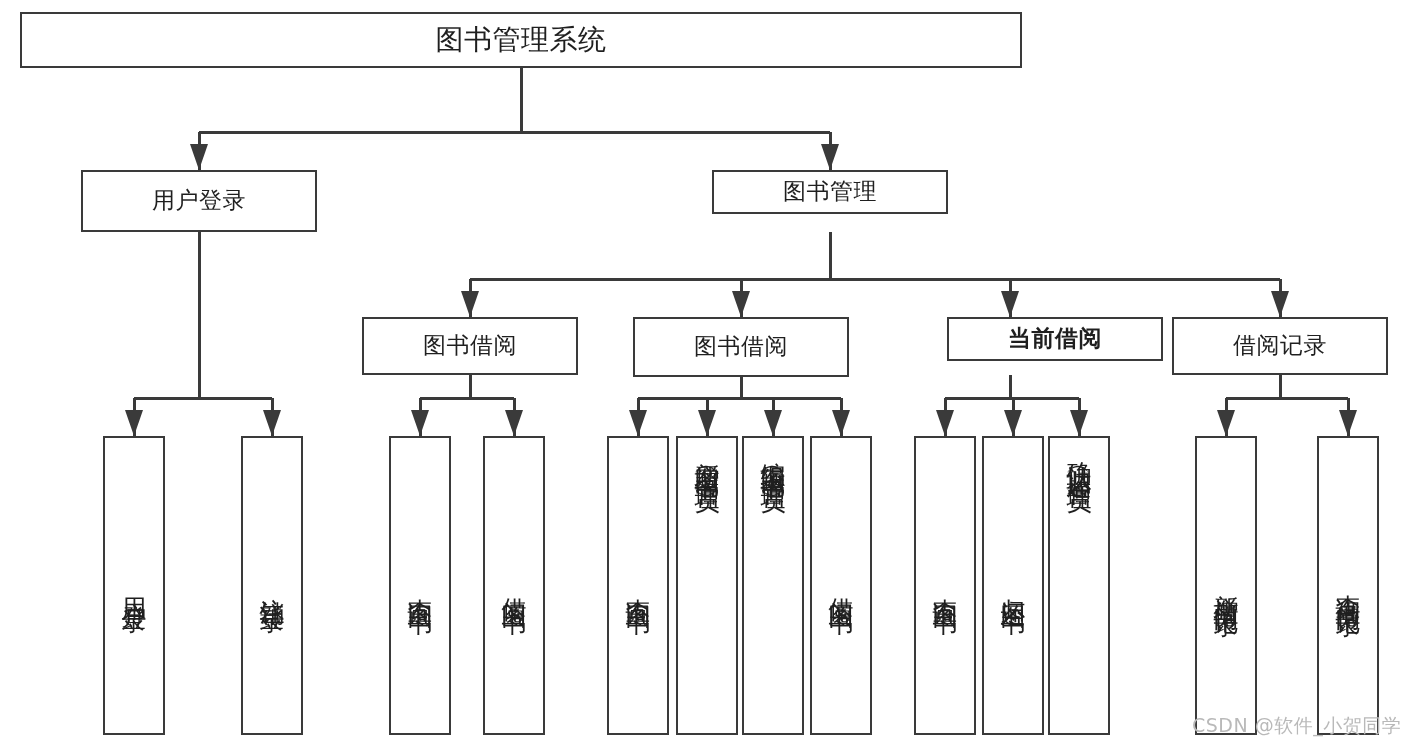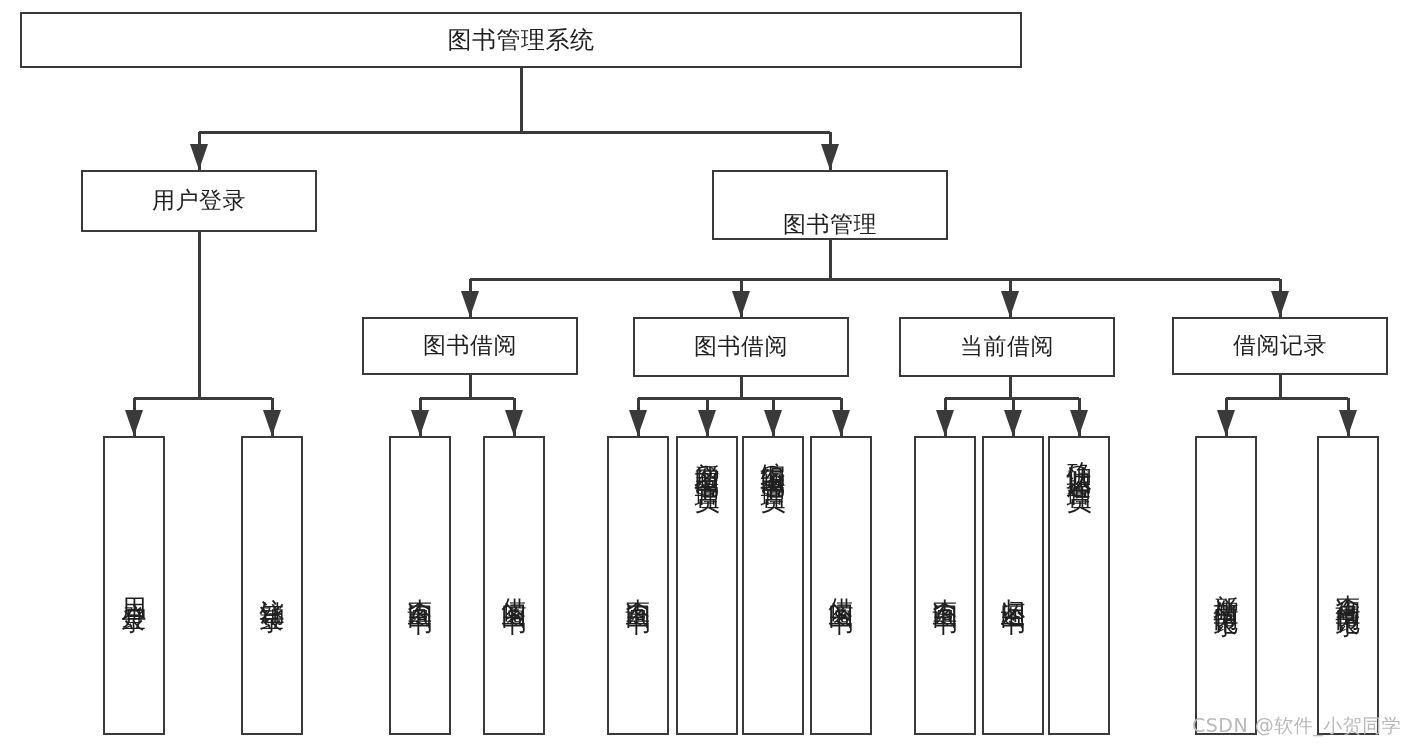--- a/index.html
+++ b/index.html
@@ -44,21 +44,21 @@
     line-height: 1.18;
     color: #1f1f1f;
   }
   
   .node.h .label {
     font-size: 23px;
     letter-spacing: 0.5px;
     white-space: nowrap;
   }
   .node.root .label {
-    font-size: 24px;
+    font-size: 28px;
   }
   
   .node.v {
     align-items: flex-start;
     padding-top: 4px;
   }
   .node.v .label {
     writing-mode: vertical-rl;
     text-orientation: upright;
     font-size: 25px;
@@ -139,30 +139,30 @@
       <line x1="1348" y1="398" x2="1348" y2="436" stroke="#3a3a3a" stroke-width="3" shape-rendering="crispEdges"></line>
       <polygon points="1339,410 1357,410 1348,436" fill="#3a3a3a"></polygon>
     </svg>
 
   <div class="node h root" style="left: 20px; top: 12px; width: 1002px; height: 56px;">
       <span class="label">图书管理系统</span>
     </div>
     <div class="node h" style="left: 81px; top: 170px; width: 236px; height: 62px;">
       <span class="label">用户登录</span>
     </div>
-    <div class="node h" style="left: 712px; top: 170px; width: 236px; height: 70px; align-items: flex-end;">
+    <div class="node h" style="left: 712px; top: 170px; width: 236px; height: 44px;">
       <span class="label">图书管理</span>
     </div>
     <div class="node h" style="left: 362px; top: 317px; width: 216px; height: 58px;">
       <span class="label">图书借阅</span>
     </div>
     <div class="node h" style="left: 633px; top: 317px; width: 216px; height: 60px;">
       <span class="label">图书借阅</span>
     </div>
-    <div class="node h" style="left: 899px; top: 317px; width: 216px; height: 60px;">
+    <div class="node h" style="left: 947px; top: 317px; width: 216px; height: 44px; font-weight: bold;">
       <span class="label">当前借阅</span>
     </div>
     <div class="node h" style="left: 1172px; top: 317px; width: 216px; height: 58px; font-family: Liberation Serif, serif;">
       <span class="label">借阅记录</span>
     </div>
     <div class="node v center" style="left: 103px; top: 436px; width: 62px; height: 299px;">
       <span class="label">用户登录</span>
     </div>
     <div class="node v center" style="left: 241px; top: 436px; width: 62px; height: 299px;">
       <span class="label">注销登录</span>

